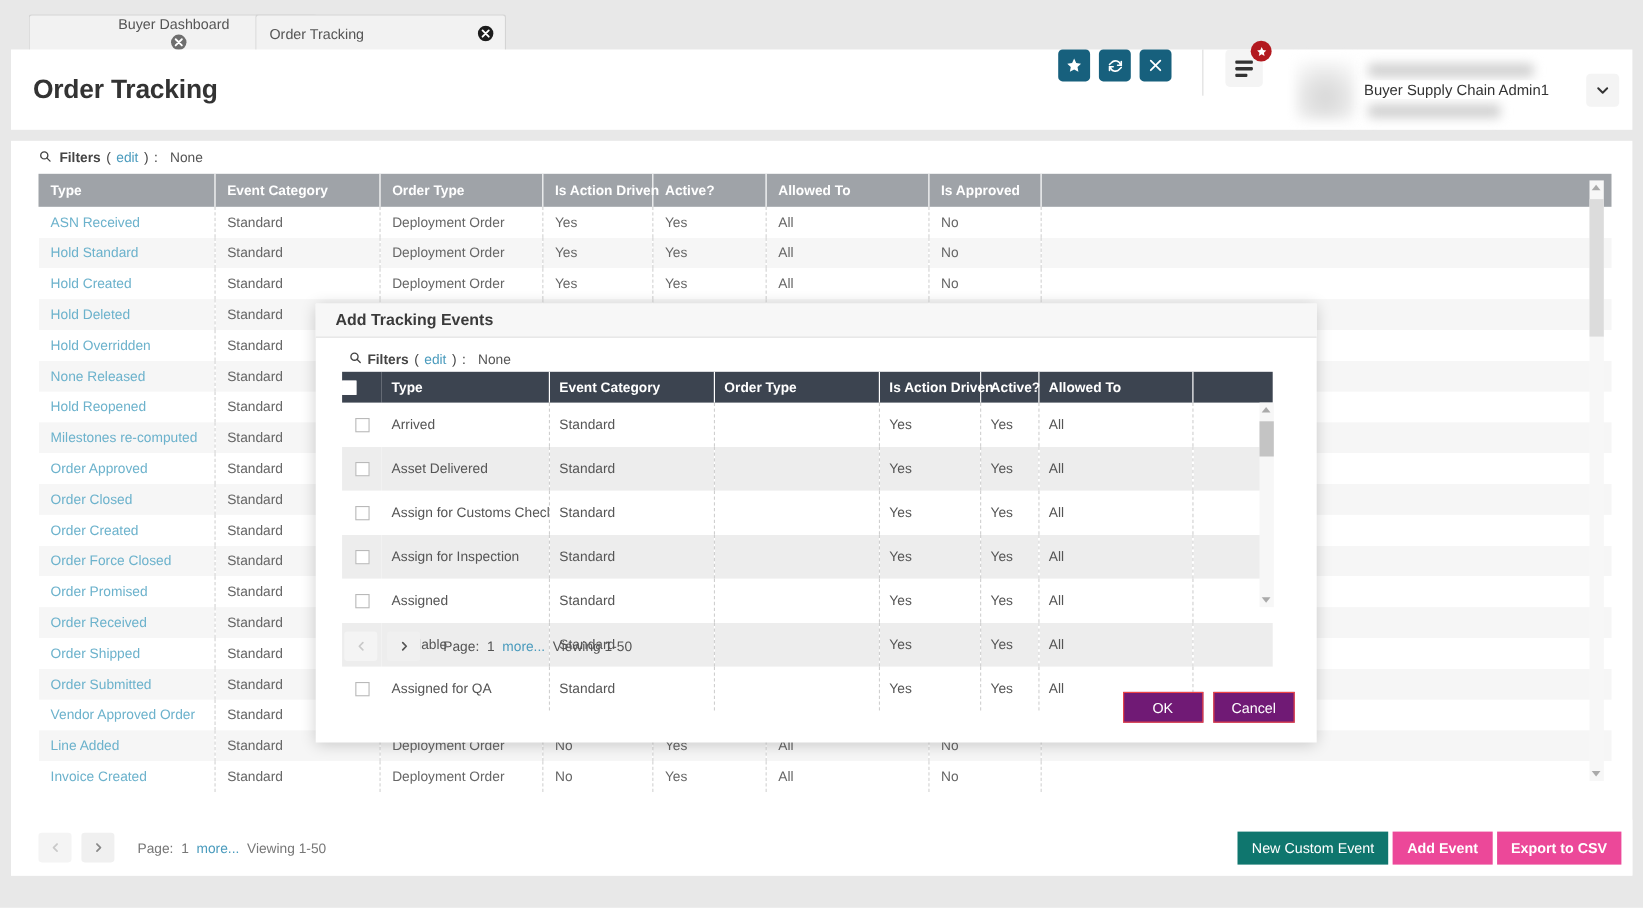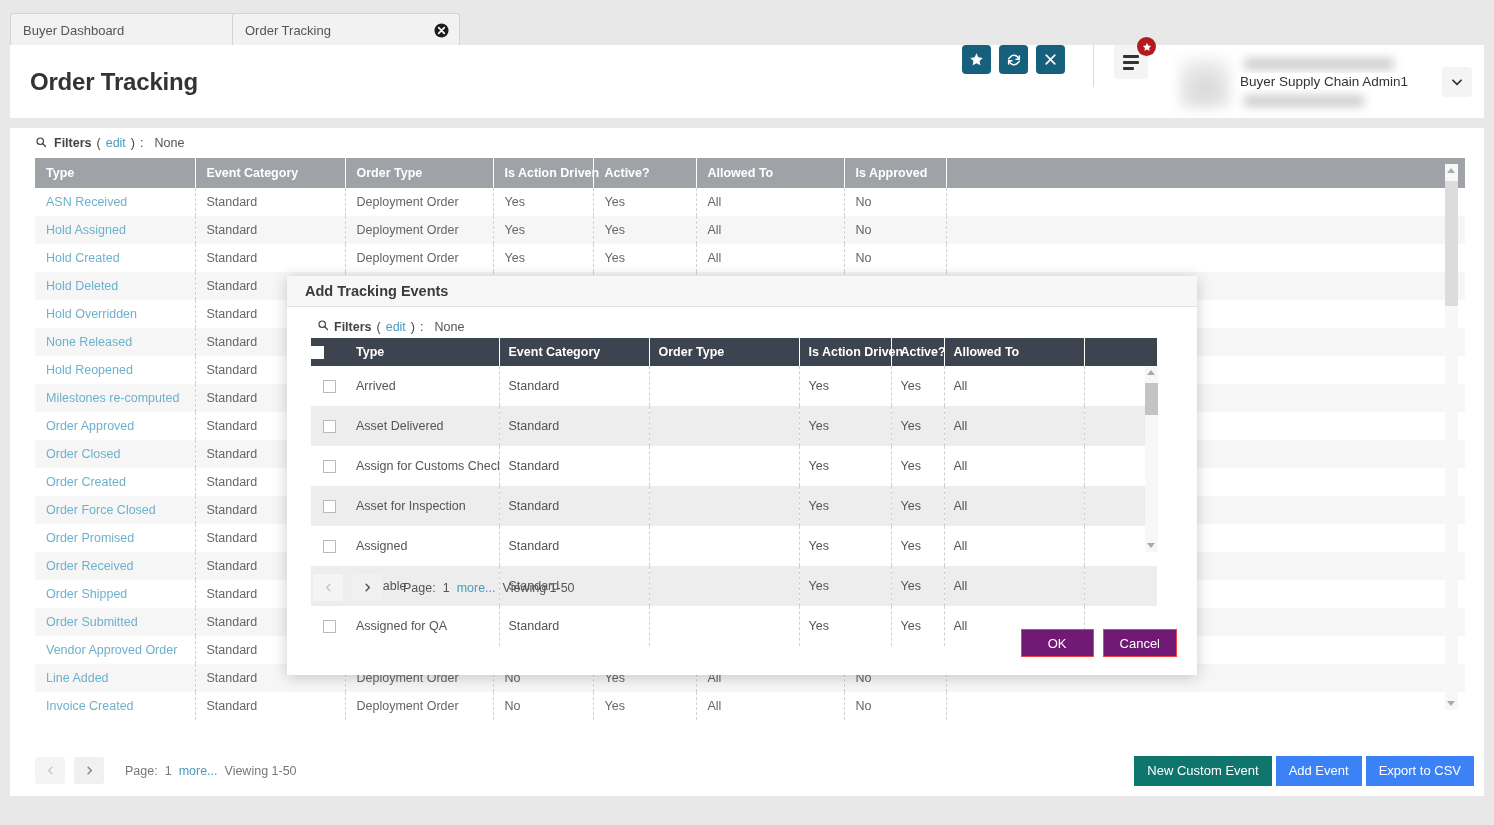--- a/index.html
+++ b/index.html
@@ -17,21 +17,21 @@
     background: #e8e8e8;
   }
   .tab {
     position: absolute; top: 13px; height: 33px;
     background: #f2f2f2; border: 1px solid #d4d4d4; border-bottom: none;
     border-top-left-radius: 3px; border-top-right-radius: 3px;
     display: flex; align-items: center;
     padding: 0 10px 0 12px;
     font-size: 13px; color: #555;
   }
-  .tab-inactive { left: 10px; width: 262px; }
+  .tab-inactive { left: 26px; width: 262px; flex-direction: column; }
   .tab-active   { left: 232px; width: 228px; }
   .tab-label { flex: 1; white-space: nowrap; overflow: hidden; text-overflow: ellipsis; }
   .tab-close {
     width: 15px; height: 15px; border-radius: 50%;
     display: inline-flex; align-items: center; justify-content: center;
     margin-left: 8px; flex: none;
   }
   .tab-close svg { display: block; }
 
   
@@ -160,21 +160,21 @@
   }
   .pg-btn.disabled { color: #c9c9c9; background: #f4f4f4; }
   .pg-text { font-size: 12.5px; color: #777; margin-left: 12px; display: flex; gap: 7px; }
   .actions { margin-left: auto; display: flex; gap: 4px; margin-right: 10px; }
   .act-btn {
     height: 30px; padding: 0 13px; border: none; cursor: pointer;
     color: #ffffff; font-size: 13px; font-family: "Liberation Sans", sans-serif;
     display: flex; align-items: center;
   }
   .act-btn.grey { background: #0f766e; }
-  .act-btn.teal { background: #3b82f6; }
+  .act-btn.teal { background: #ec4899; font-weight: bold; }
 
   
   .modal {
     position: absolute; top: 276px; left: 287px;
     width: 910px; height: 399px;
     background: #ffffff;
     box-shadow: 0 2px 14px rgba(0,0,0,0.20);
     z-index: 10;
   }
   .modal-head {
@@ -351,21 +351,21 @@
             <td class="link-cell">ASN Received</td>
             <td>Standard</td>
             <td>Deployment Order</td>
             <td>Yes</td>
             <td>Yes</td>
             <td>All</td>
             <td>No</td>
             <td></td>
           </tr>
           <tr>
-            <td class="link-cell">Hold Assigned</td>
+            <td class="link-cell">Hold Standard</td>
             <td>Standard</td>
             <td>Deployment Order</td>
             <td>Yes</td>
             <td>Yes</td>
             <td>All</td>
             <td>No</td>
             <td></td>
           </tr>
           <tr>
             <td class="link-cell">Hold Created</td>
@@ -643,21 +643,21 @@
             <td>Assign for Customs Check</td>
             <td>Standard</td>
             <td></td>
             <td>Yes</td>
             <td>Yes</td>
             <td>All</td>
             <td></td>
           </tr>
           <tr>
             <td class="cb-cell"><span class="cb"></span></td>
-            <td>Asset for Inspection</td>
+            <td>Assign for Inspection</td>
             <td>Standard</td>
             <td></td>
             <td>Yes</td>
             <td>Yes</td>
             <td>All</td>
             <td></td>
           </tr>
           <tr>
             <td class="cb-cell"><span class="cb"></span></td>
             <td>Assigned</td>

